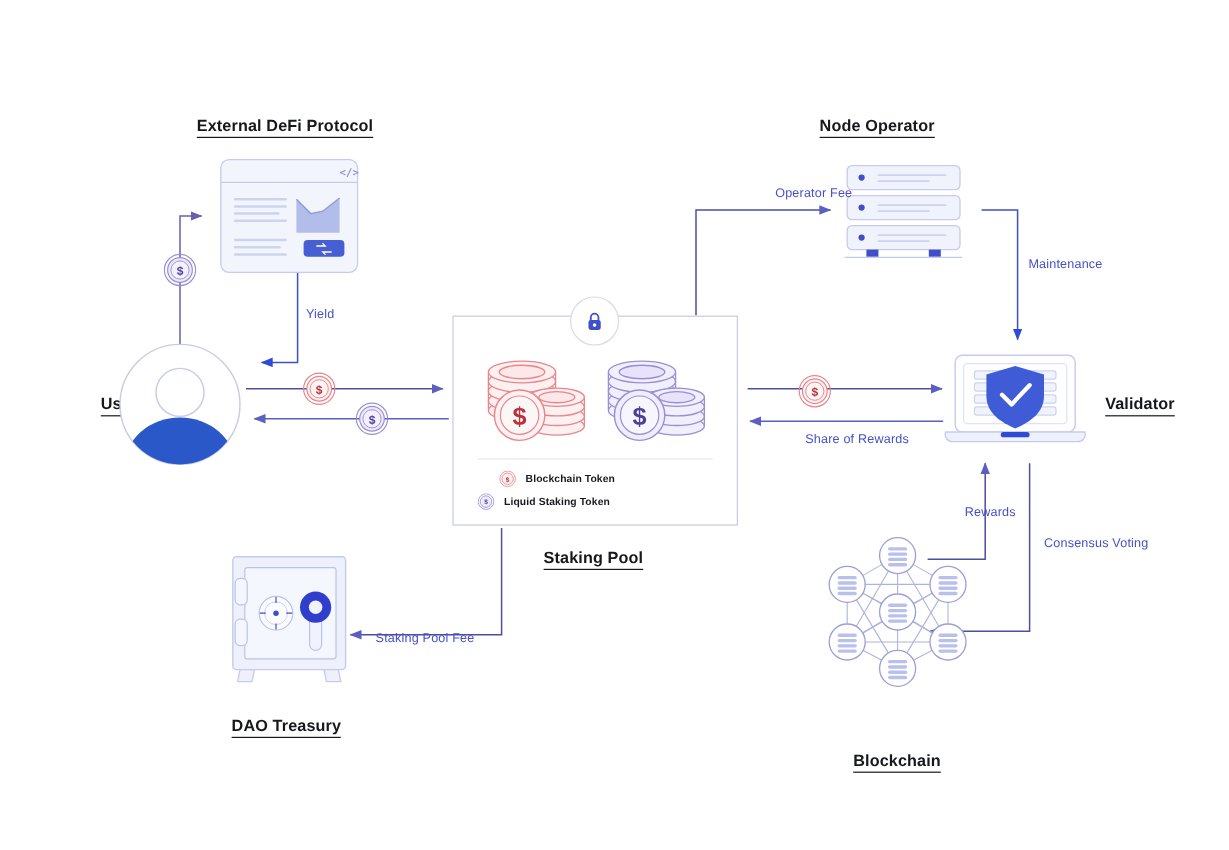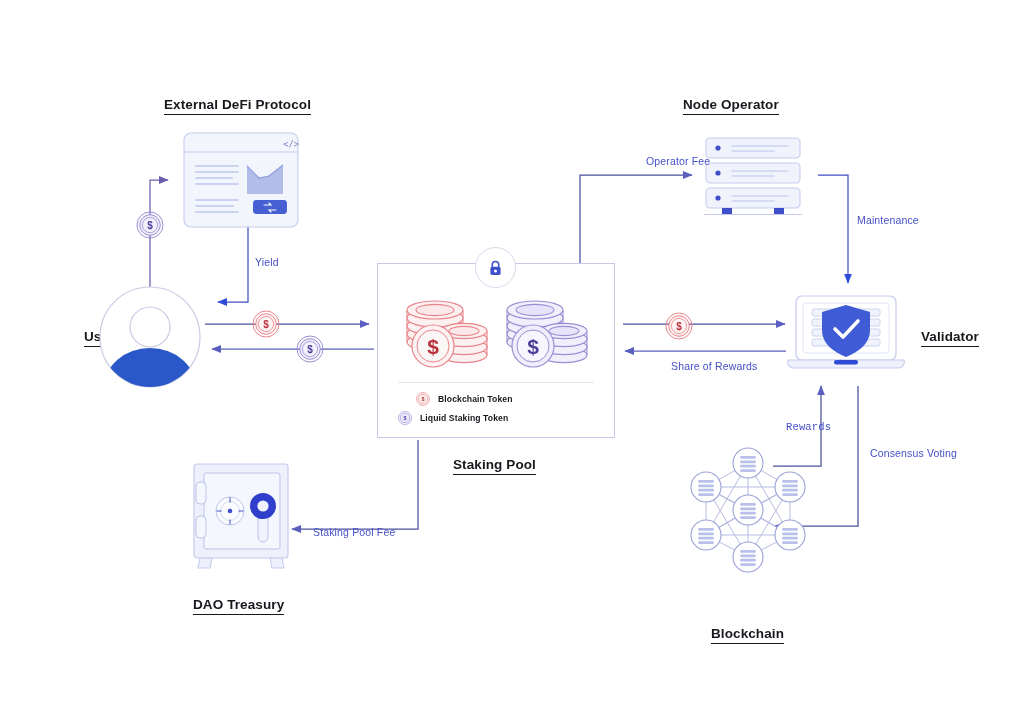--- a/index.html
+++ b/index.html
@@ -367,16 +367,16 @@
             <rect x="-8" y="-2.6" width="16" height="2.8" rx="1.4"></rect>
             <rect x="-8" y="1.8" width="16" height="2.8" rx="1.4"></rect>
             <rect x="-8" y="6.2" width="16" height="2.8" rx="1.4"></rect>
           </g>
         </g>
     </g>
   </svg>
   <div class="node-label" style="left:711px;top:626px;text-align:center;">
     <u>Blockchain</u>
   </div>
-  <div class="edge-label" style="left:786px;top:421px;font-family:Liberation Mono, monospace;">Rewards</div>
+  <div class="edge-label" style="left:804px;top:421px;">Rewards</div>
   <div class="edge-label" style="left:870px;top:447px;">Consensus Voting</div>
 
 </div>
 
 </body></html>

